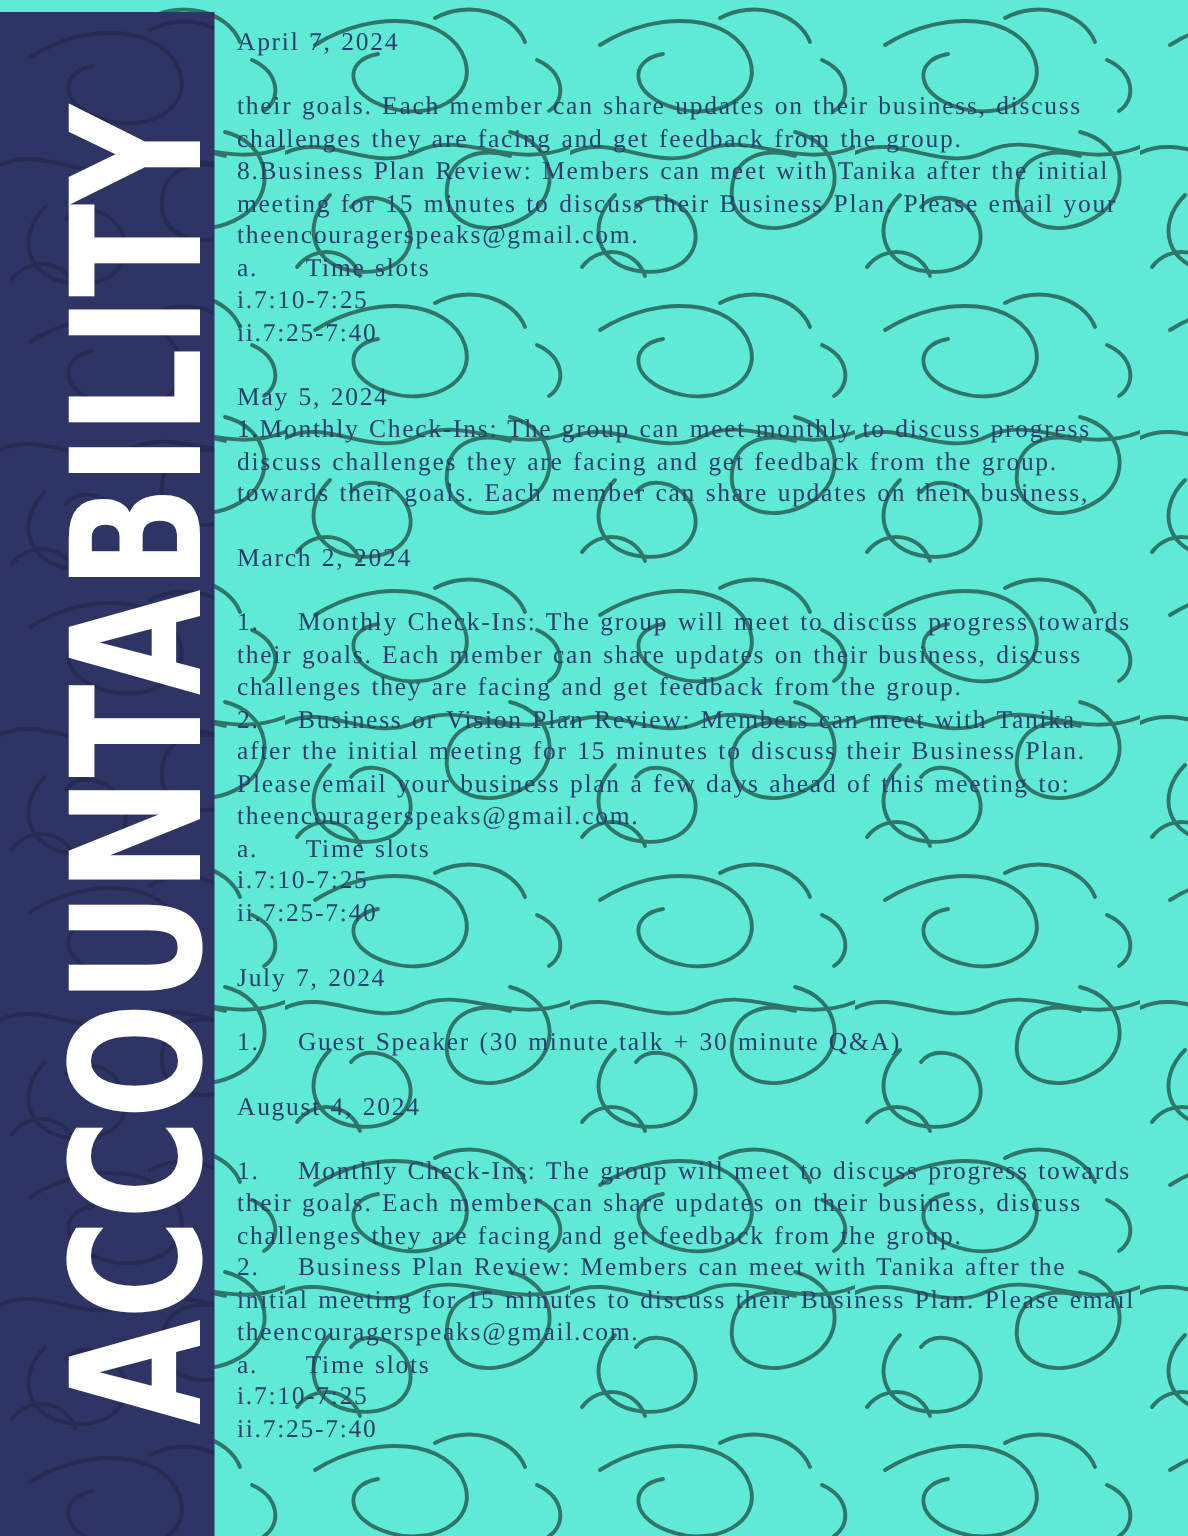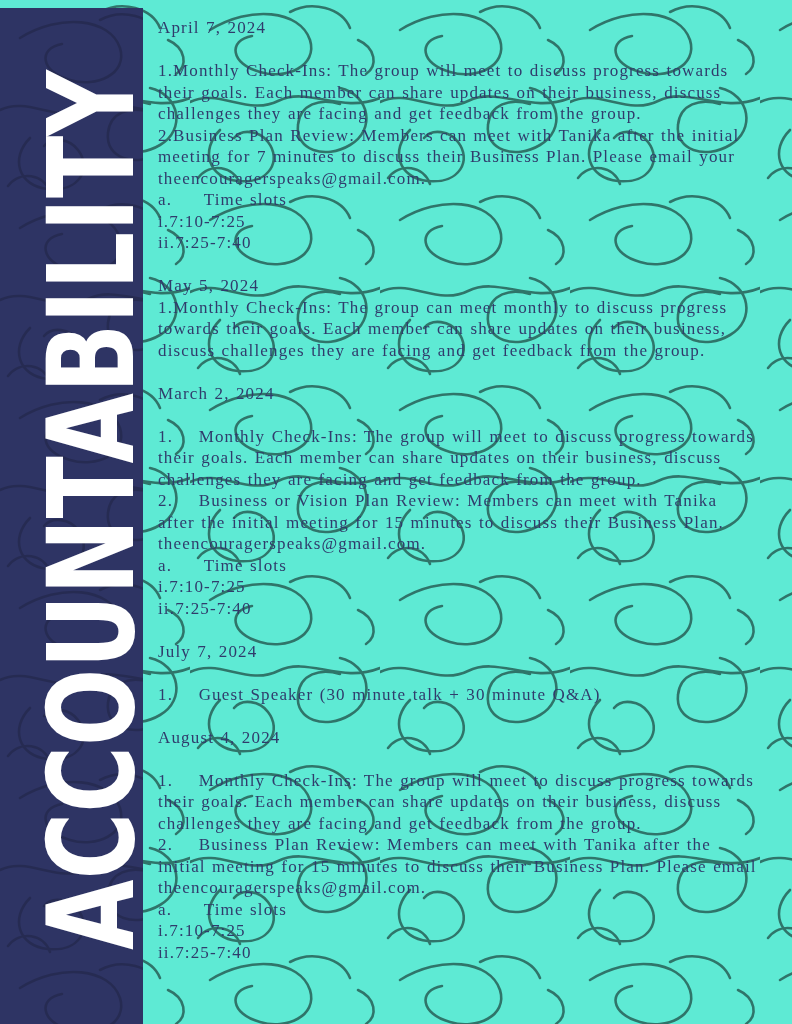--- a/index.html
+++ b/index.html
@@ -71,42 +71,42 @@
       </g>
     </svg>
     <svg class="banner-title-svg" viewBox="0 0 143 1016">
       <text x="133" y="942" transform="rotate(-90 133 942)" textLength="880" lengthAdjust="spacingAndGlyphs">ACCOUNTABILITY</text>
     </svg>
   </div>
 
   <div class="content">
       <div class="line">April 7, 2024</div>
       <div class="line">&nbsp;</div>
-      <div class="line">1.Monthly Check-Ins: The group will meet to discuss progress towards</div>
       <div class="line">their goals. Each member can share updates on their business, discuss</div>
       <div class="line">challenges they are facing and get feedback from the group.</div>
-      <div class="line">2.Business Plan Review: Members can meet with Tanika after the initial</div>
-      <div class="line">meeting for 7 minutes to discuss their Business Plan. Please email your</div>
+      <div class="line">8.Business Plan Review: Members can meet with Tanika after the initial</div>
+      <div class="line">meeting for 15 minutes to discuss their Business Plan. Please email your</div>
       <div class="line"><span class="email">theencouragerspeaks@gmail.com</span><span>.</span></div>
       <div class="line">a.     Time slots</div>
       <div class="line">i.7:10-7:25</div>
       <div class="line">ii.7:25-7:40</div>
       <div class="line">&nbsp;</div>
       <div class="line">May 5, 2024</div>
       <div class="line">1.Monthly Check-Ins: The group can meet monthly to discuss progress</div>
+      <div class="line">discuss challenges they are facing and get feedback from the group.</div>
       <div class="line">towards their goals. Each member can share updates on their business,</div>
-      <div class="line">discuss challenges they are facing and get feedback from the group.</div>
       <div class="line">&nbsp;</div>
       <div class="line">March 2, 2024</div>
       <div class="line">&nbsp;</div>
       <div class="line">1.    Monthly Check-Ins: The group will meet to discuss progress towards</div>
       <div class="line">their goals. Each member can share updates on their business, discuss</div>
       <div class="line">challenges they are facing and get feedback from the group.</div>
       <div class="line">2.    Business or Vision Plan Review: Members can meet with Tanika</div>
       <div class="line">after the initial meeting for 15 minutes to discuss their Business Plan.</div>
+      <div class="line">Please email your business plan a few days ahead of this meeting to:</div>
       <div class="line"><span class="email">theencouragerspeaks@gmail.com</span><span>.</span></div>
       <div class="line">a.     Time slots</div>
       <div class="line">i.7:10-7:25</div>
       <div class="line">ii.7:25-7:40</div>
       <div class="line">&nbsp;</div>
       <div class="line">July 7, 2024</div>
       <div class="line">&nbsp;</div>
       <div class="line">1.    Guest Speaker (30 minute talk + 30 minute Q&amp;A)</div>
       <div class="line">&nbsp;</div>
       <div class="line">August 4, 2024</div>

